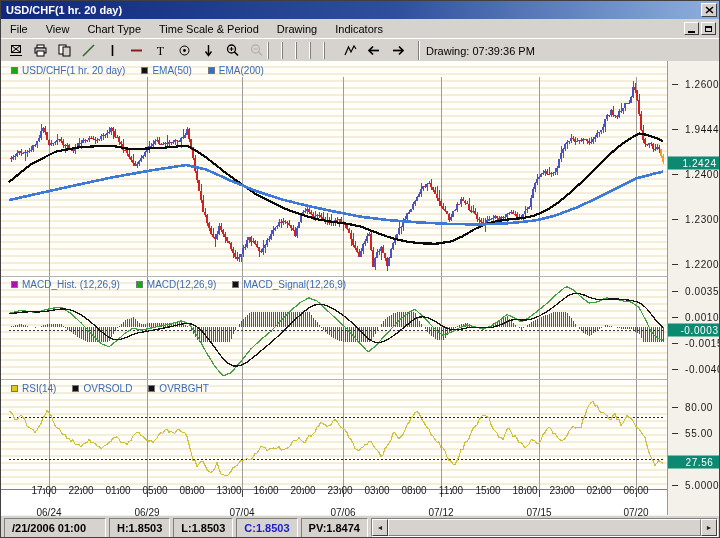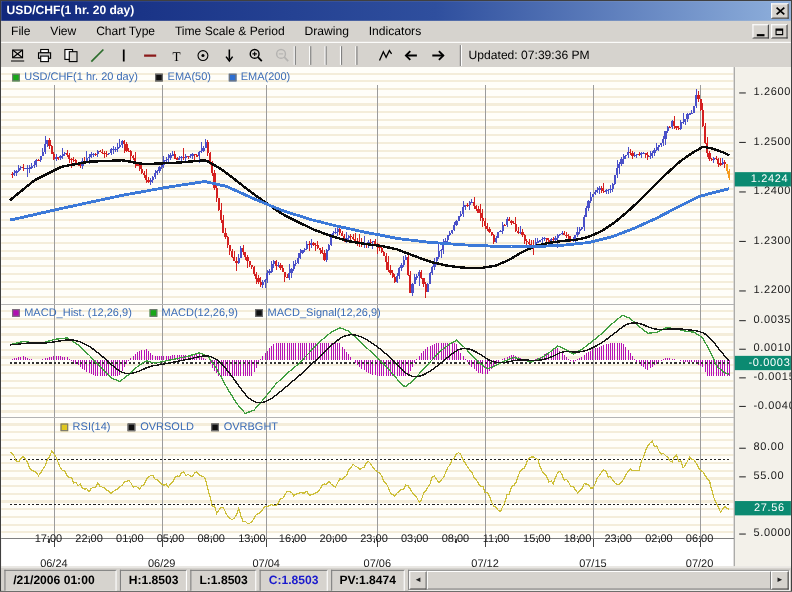--- a/index.html
+++ b/index.html
@@ -179,21 +179,21 @@
           </svg>
         </button>
         <button class="tbi">
           <svg width="16" height="15" viewBox="0 0 16 15">
             <line x1="3" y1="7.5" x2="13" y2="7.5" stroke="#000" stroke-width="1.7"></line>
             <path d="M9 3.5L13 7.5L9 11.5" fill="none" stroke="#000" stroke-width="1.7"></path>
           </svg>
         </button>
       </div>
     <span class="vsep2"></span>
-    <span class="updated">Updated: 07:39:36 PM</span>
+    <span class="updated">Drawing: 07:39:36 PM</span>
   </div>
 
   <div id="chart">
     <div class="pane" id="pane-price"></div>
     <div class="pane" id="pane-macd"></div>
     <div class="pane" id="pane-rsi"></div>
     <div id="gutter"></div>
     <div id="overlay"><svg width="720" height="454" viewBox="0 0 720 454" shape-rendering="crispEdges">
           <line x1="48.5" y1="16" x2="48.5" y2="428" stroke="#9c9c9c"></line>
           <line x1="146.5" y1="16" x2="146.5" y2="428" stroke="#9c9c9c"></line>
@@ -1217,21 +1217,21 @@
           <polyline points="8,252.5 10,252.0 12,251.4 14,250.9 16,250.4 18,249.9 20,249.4 22,249.6 24,249.9 26,250.2 28,250.5 30,250.7 32,251.0 34,251.3 36,251.2 38,250.6 40,250.1 42,249.5 44,248.9 46,248.4 48,247.8 50,247.3 52,247.1 54,246.9 56,246.7 58,246.4 60,246.2 62,247.5 64,248.7 66,250.0 68,251.2 70,252.5 72,254.4 74,256.2 76,258.1 78,260.0 80,261.8 82,263.9 84,266.0 86,268.1 88,270.2 90,272.2 92,274.3 94,276.4 96,278.5 98,280.6 100,282.6 102,283.4 104,284.2 106,285.0 108,285.8 110,284.2 112,282.6 114,281.1 116,279.5 118,277.7 120,275.9 122,274.1 124,272.2 126,270.9 128,269.6 130,268.3 132,267.0 134,267.6 136,268.1 138,268.6 140,269.1 142,268.7 144,268.3 146,267.9 148,267.5 150,267.0 152,266.6 154,266.2 156,265.8 158,265.4 160,265.0 162,264.5 164,264.1 166,263.7 168,263.3 170,262.9 172,262.3 174,261.6 176,261.0 178,260.4 180,259.8 182,260.5 184,261.3 186,262.1 188,262.9 190,265.7 192,268.6 194,271.5 196,274.3 198,278.0 200,281.7 202,285.4 204,289.1 206,292.6 208,295.8 210,299.0 212,302.3 214,305.5 216,307.9 218,310.2 220,312.5 222,314.9 224,314.1 226,313.3 228,312.5 230,311.8 232,309.5 234,307.2 236,304.9 238,302.6 240,300.3 242,297.8 244,295.3 246,292.8 248,290.3 250,287.8 252,286.0 254,284.1 256,282.2 258,280.4 260,278.5 262,276.8 264,275.2 266,273.5 268,271.8 270,270.2 272,268.1 274,266.0 276,263.9 278,261.8 280,259.8 282,257.7 284,255.6 286,253.5 288,251.4 290,249.4 292,247.7 294,246.0 296,244.4 298,242.7 300,241.0 302,240.0 304,239.0 306,237.9 308,236.9 310,237.7 312,238.4 314,239.2 316,240.0 318,241.8 320,243.7 322,245.5 324,247.4 326,249.3 328,251.1 330,253.0 332,254.9 334,256.7 336,258.6 338,260.5 340,262.3 342,264.2 344,266.0 346,268.1 348,270.2 350,272.2 352,274.3 354,276.7 356,279.0 358,281.3 360,283.7 362,285.8 364,287.8 366,289.9 368,290.2 370,288.6 372,287.1 374,285.5 376,283.6 378,281.3 380,278.9 382,276.6 384,274.3 386,272.2 388,270.2 390,268.1 392,266.0 394,263.9 396,261.8 398,259.8 400,257.7 402,256.1 404,254.6 406,253.0 408,251.4 410,250.4 412,249.4 414,248.3 416,250.1 418,251.9 420,253.7 422,255.6 424,257.7 426,259.8 428,261.8 430,263.9 432,266.0 434,268.1 436,269.9 438,271.3 440,272.8 442,274.3 444,273.5 446,272.8 448,272.0 450,271.2 452,270.2 454,269.1 456,268.1 458,267.0 460,266.3 462,265.5 464,264.7 466,263.9 468,264.4 470,265.0 472,265.5 474,266.0 476,266.5 478,267.0 480,267.6 482,268.1 484,267.3 486,266.5 488,265.7 490,265.0 492,263.7 494,262.4 496,261.1 498,259.8 500,258.2 502,256.6 504,255.1 506,253.5 508,254.4 510,255.3 512,256.2 514,257.2 516,258.4 518,259.6 520,260.8 522,259.8 524,258.7 526,257.7 528,256.6 530,255.1 532,253.5 534,252.0 536,250.4 538,248.8 540,247.2 542,245.5 544,243.9 546,242.2 548,240.3 550,238.4 552,236.6 554,234.7 556,232.9 558,231.3 560,229.6 562,227.9 564,226.3 566,225.9 568,226.8 570,227.7 572,228.6 574,230.4 576,232.2 578,234.0 580,235.8 582,237.4 584,239.0 586,240.5 588,242.1 590,241.8 592,241.6 594,241.3 596,241.0 598,240.1 600,239.2 602,238.3 604,237.3 606,237.0 608,237.2 610,237.5 612,237.7 614,237.9 616,238.4 618,239.0 620,239.5 622,240.0 624,240.3 626,240.5 628,240.8 630,241.0 632,242.3 634,243.6 636,244.9 638,246.2 640,250.1 642,254.0 644,257.8 646,261.8 648,266.0 650,270.2 652,273.1 654,274.8 656,276.6 658,277.8 660,278.5 662,279.2 " fill="none" stroke="#3f9e3f" stroke-width="1.2"></polyline>
           <polyline points="8,252.5 10,252.4 12,252.3 14,252.1 16,251.9 18,251.6 20,251.3 22,251.1 24,251.0 26,250.9 28,250.8 30,250.8 32,250.8 34,250.9 36,250.9 38,250.9 40,250.8 42,250.6 44,250.4 46,250.1 48,249.8 50,249.5 52,249.2 54,248.9 56,248.6 58,248.3 60,248.0 62,248.0 64,248.1 66,248.3 68,248.7 70,249.2 72,249.9 74,250.7 76,251.7 78,252.7 80,253.9 82,255.2 84,256.6 86,258.1 88,259.7 90,261.3 92,263.0 94,264.7 96,266.5 98,268.4 100,270.2 102,271.9 104,273.5 106,275.0 108,276.4 110,277.4 112,278.1 114,278.5 116,278.6 118,278.5 120,278.2 122,277.6 124,276.9 126,276.1 128,275.3 130,274.4 132,273.4 134,272.7 136,272.1 138,271.6 140,271.3 142,271.0 144,270.6 146,270.3 148,269.9 150,269.5 152,269.1 154,268.8 156,268.4 158,268.0 160,267.6 162,267.2 164,266.8 166,266.4 168,266.0 170,265.6 172,265.2 174,264.7 176,264.2 178,263.7 180,263.2 182,262.9 184,262.7 186,262.6 188,262.6 190,263.0 192,263.8 194,264.8 196,266.0 198,267.6 200,269.4 202,271.5 204,273.8 206,276.2 208,278.8 210,281.4 212,284.1 214,286.9 216,289.6 218,292.3 220,294.9 222,297.5 224,299.7 226,301.5 228,302.9 230,304.0 232,304.8 234,305.1 236,305.0 238,304.7 240,304.2 242,303.3 244,302.3 246,301.1 248,299.7 250,298.1 252,296.5 254,294.9 256,293.3 258,291.6 260,289.9 262,288.2 264,286.5 266,284.8 268,283.1 270,281.4 272,279.7 274,277.9 276,276.1 278,274.2 280,272.4 282,270.5 284,268.5 286,266.6 288,264.6 290,262.6 292,260.7 294,258.8 296,256.9 298,255.1 300,253.2 302,251.5 304,249.9 306,248.3 308,246.8 310,245.6 312,244.7 314,244.0 316,243.5 318,243.3 320,243.3 322,243.6 324,244.1 326,244.8 328,245.6 330,246.6 332,247.6 334,248.8 336,250.1 338,251.4 340,252.9 342,254.3 344,255.8 346,257.4 348,259.1 350,260.8 352,262.6 354,264.4 356,266.3 358,268.2 360,270.3 362,272.3 364,274.3 366,276.3 368,278.1 370,279.5 372,280.5 374,281.1 376,281.4 378,281.4 380,281.1 382,280.5 384,279.7 386,278.7 388,277.6 390,276.4 392,275.0 394,273.6 396,272.1 398,270.5 400,268.8 402,267.2 404,265.5 406,263.9 408,262.3 410,260.7 412,259.2 414,257.8 416,256.8 418,256.2 420,255.9 422,255.8 424,256.1 426,256.5 428,257.2 430,258.1 432,259.1 434,260.3 436,261.5 438,262.8 440,264.1 442,265.4 444,266.5 446,267.3 448,267.9 450,268.3 452,268.6 454,268.6 456,268.6 458,268.4 460,268.1 462,267.8 464,267.4 466,266.9 468,266.6 470,266.4 472,266.3 474,266.2 476,266.3 478,266.4 480,266.5 482,266.7 484,266.8 486,266.8 488,266.6 490,266.4 492,266.1 494,265.6 496,265.0 498,264.3 500,263.5 502,262.6 504,261.6 506,260.6 508,259.8 510,259.2 512,258.8 514,258.6 516,258.6 518,258.7 520,259.0 522,259.1 524,259.0 526,258.9 528,258.6 530,258.1 532,257.5 534,256.8 536,256.0 538,255.0 540,254.0 542,252.9 544,251.7 546,250.5 548,249.2 550,247.8 552,246.3 554,244.8 556,243.3 558,241.7 560,240.1 562,238.5 564,237.0 566,235.5 568,234.4 570,233.5 572,232.9 574,232.5 576,232.5 578,232.7 580,233.1 582,233.7 584,234.3 586,235.2 588,236.1 590,236.8 592,237.4 594,237.9 596,238.3 598,238.6 600,238.6 602,238.6 604,238.4 606,238.2 608,238.1 610,238.0 612,238.0 614,238.0 616,238.0 618,238.2 620,238.3 622,238.5 624,238.8 626,239.0 628,239.2 630,239.5 632,239.8 634,240.3 636,240.9 638,241.6 640,242.7 642,244.2 644,246.0 646,248.0 648,250.4 650,252.9 652,255.6 654,258.1 656,260.5 658,262.7 660,264.8 662,266.6 " fill="none" stroke="#161616" stroke-width="1.3"></polyline>
           <line x1="8" y1="356.4" x2="663" y2="356.4" stroke="#222" stroke-dasharray="2,2"></line>
           <line x1="8" y1="398.0" x2="663" y2="398.0" stroke="#222" stroke-dasharray="2,2"></line>
           <polyline points="8,349.9 10,351.4 12,353.9 14,358.7 16,358.8 18,355.8 20,354.0 22,356.4 24,358.9 26,364.9 28,366.6 30,367.6 32,368.3 34,371.4 36,368.9 38,365.6 40,362.4 42,356.9 44,354.1 46,349.5 48,351.5 50,354.6 52,359.8 54,364.7 56,366.9 58,367.2 60,371.2 62,373.3 64,373.2 66,378.1 68,377.4 70,380.5 72,378.8 74,383.2 76,383.6 78,383.4 80,386.1 82,382.9 84,382.0 86,381.9 88,377.9 90,381.3 92,381.8 94,382.3 96,385.0 98,385.4 100,387.9 102,385.8 104,384.5 106,383.7 108,381.2 110,380.4 112,377.1 114,376.8 116,375.8 118,377.9 120,381.9 122,381.2 124,381.9 126,383.6 128,380.5 130,379.7 132,374.9 134,372.9 136,371.2 138,371.2 140,374.7 142,375.4 144,377.4 146,379.3 148,380.2 150,378.9 152,381.7 154,378.8 156,377.1 158,373.3 160,371.7 162,372.3 164,368.9 166,368.1 168,371.3 170,370.3 172,371.8 174,372.3 176,368.9 178,368.0 180,370.6 182,371.7 184,372.0 186,375.2 188,383.7 190,390.9 192,399.2 194,399.1 196,405.6 198,402.8 200,400.0 202,400.3 204,404.6 206,408.5 208,410.3 210,411.5 212,410.1 214,407.1 216,400.9 218,408.1 220,413.1 222,413.1 224,414.8 226,414.8 228,413.0 230,410.4 232,406.6 234,405.8 236,404.4 238,401.8 240,399.3 242,399.7 244,398.5 246,397.6 248,398.7 250,398.4 252,396.3 254,392.5 256,392.1 258,389.0 260,385.4 262,386.0 264,386.4 266,389.6 268,388.2 270,387.5 272,387.0 274,387.1 276,387.1 278,385.5 280,389.1 282,388.9 284,388.1 286,387.2 288,386.2 290,383.5 292,379.9 294,379.1 296,379.2 298,376.7 300,379.1 302,380.6 304,381.8 306,377.7 308,374.3 310,375.3 312,372.8 314,371.3 316,365.9 318,364.5 320,361.0 322,362.9 324,363.7 326,365.7 328,364.5 330,363.8 332,360.2 334,358.5 336,360.7 338,363.8 340,366.5 342,367.8 344,368.9 346,371.7 348,376.9 350,378.5 352,382.1 354,387.5 356,388.6 358,390.0 360,387.0 362,385.9 364,383.7 366,383.8 368,379.9 370,380.7 372,383.8 374,387.0 376,388.8 378,391.4 380,395.6 382,393.8 384,387.6 386,385.2 388,381.9 390,378.9 392,372.1 394,371.8 396,375.0 398,377.5 400,375.5 402,373.3 404,369.1 406,363.9 408,361.7 410,357.1 412,355.3 414,351.5 416,350.5 418,352.3 420,357.1 422,360.0 424,363.3 426,366.4 428,368.0 430,373.6 432,375.0 434,378.6 436,381.2 438,380.9 440,386.9 442,386.8 444,390.0 446,395.9 448,399.4 450,400.2 452,402.9 454,403.9 456,399.5 458,395.6 460,388.4 462,388.4 464,381.2 466,380.5 468,377.6 470,371.9 472,367.3 474,365.3 476,364.2 478,358.9 480,355.8 482,354.4 484,354.4 486,355.7 488,356.6 490,363.5 492,367.6 494,369.9 496,372.1 498,377.1 500,376.2 502,378.9 504,373.1 506,368.5 508,367.2 510,370.8 512,375.7 514,374.7 516,377.4 518,381.4 520,381.1 522,384.2 524,387.0 526,384.9 528,383.3 530,378.8 532,379.0 534,380.0 536,382.6 538,382.7 540,379.0 542,373.4 544,371.4 546,367.9 548,366.2 550,367.8 552,372.6 554,372.2 556,375.5 558,378.0 560,379.4 562,379.2 564,377.6 566,374.5 568,370.2 570,367.8 572,364.9 574,367.0 576,366.9 578,366.6 580,366.7 582,358.4 584,354.6 586,348.1 588,344.2 590,341.7 592,340.0 594,345.2 596,344.2 598,349.0 600,351.9 602,351.2 604,353.2 606,354.7 608,358.0 610,359.1 612,354.4 614,352.6 616,358.8 618,358.0 620,364.5 622,361.9 624,358.0 626,354.6 628,356.6 630,357.2 632,360.2 634,364.1 636,366.8 638,367.9 640,371.2 642,374.2 644,376.2 646,384.3 648,391.6 650,396.2 652,399.7 654,404.5 656,401.8 658,399.3 660,401.2 662,402.2 " fill="none" stroke="#cdbf3a" stroke-width="1.1"></polyline>
         </svg></div>
     <div id="chart-labels">
         <div class="ydash" style="top: 23px;"></div>
         <div class="ytick" style="top: 23px;">1.2600</div>
         <div class="ydash" style="top: 68px;"></div>
-        <div class="ytick" style="top: 68px;">1.2500</div>
+        <div class="ytick" style="top: 68px;">1.9444</div>
         <div class="ydash" style="top: 113px;"></div>
         <div class="ytick" style="top: 113px;">1.2400</div>
         <div class="ydash" style="top: 158px;"></div>
         <div class="ytick" style="top: 158px;">1.2300</div>
         <div class="ydash" style="top: 203px;"></div>
         <div class="ytick" style="top: 203px;">1.2200</div>
         <div class="ydash" style="top: 230px;"></div>
         <div class="ytick" style="top: 229.6px;">0.0035</div>
         <div class="ydash" style="top: 256px;"></div>
         <div class="ytick" style="top: 255.6px;">0.0010</div>
@@ -1295,21 +1295,21 @@
           </span>
           <span class="item">
             <span class="sw" style="background: rgb(24, 168, 24);"></span>
             <span>MACD(12,26,9)</span>
           </span>
           <span class="item">
             <span class="sw" style="background: rgb(17, 17, 17);"></span>
             <span>MACD_Signal(12,26,9)</span>
           </span>
         </div>
-        <div class="leg" style="top: 322px; margin-left: 44px;">
+        <div class="leg" style="top: 322px;">
           <span class="item">
             <span class="sw" style="background: rgb(224, 200, 32);"></span>
             <span>RSI(14)</span>
           </span>
           <span class="item">
             <span class="sw" style="background: rgb(17, 17, 17);"></span>
             <span>OVRSOLD</span>
           </span>
           <span class="item">
             <span class="sw" style="background: rgb(17, 17, 17);"></span>

